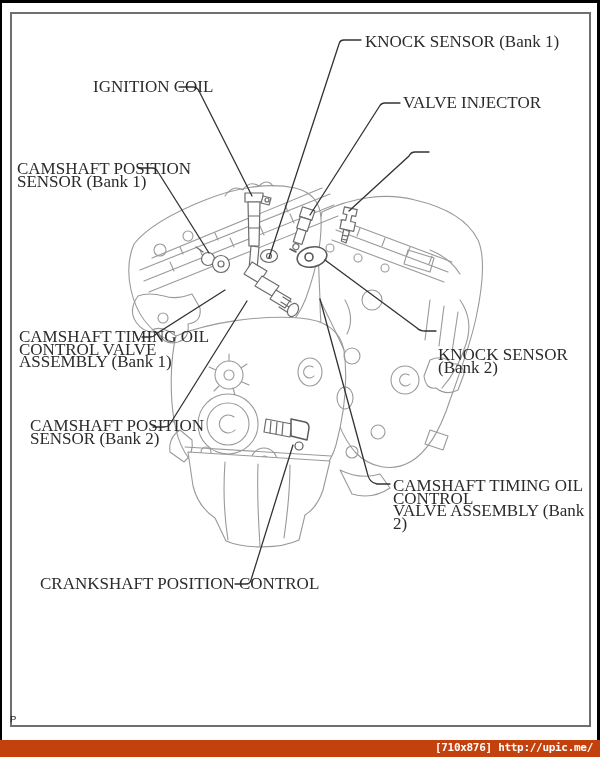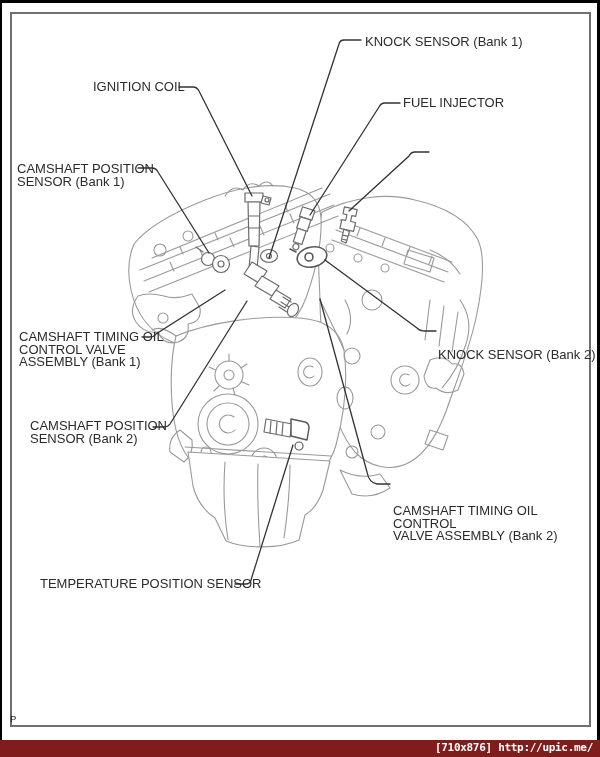--- a/index.html
+++ b/index.html
@@ -11,28 +11,28 @@
     position:absolute;left:2px;top:3px;width:595px;height:737px;background:#ffffff;
   }
   
   .content{position:absolute;left:-2px;top:-3px;width:600px;height:757px;}
   .inner-border{
     position:absolute;left:10px;top:12px;width:581px;height:715px;
     box-sizing:border-box;border:2px solid #6f6f6f;
   }
   .diagram-svg{position:absolute;left:0;top:0;}
   .lbl{
-    position:absolute;font-size:13px;line-height:12.5px;color:#2b2b2b;
-    white-space:pre-line;letter-spacing:0px;
+    position:absolute;font-size:17px;line-height:12.5px;color:#2b2b2b;
+    white-space:pre-line;letter-spacing:0px;font-family:Liberation Serif, serif;
   }
   .p-marker{
     position:absolute;left:10px;top:713px;font-size:9.5px;color:#1a1a1a;
   }
   .watermark-bar{
-    position:absolute;left:0;top:740px;width:600px;height:17px;background:#7f1d1d;
+    position:absolute;left:0;top:740px;width:600px;height:17px;background:#c2410c;
     color:#fff;text-align:right;box-sizing:border-box;padding-right:7px;
     font-family:"DejaVu Sans Mono", monospace;font-weight:bold;font-size:11px;
     line-height:16px;letter-spacing:-0.3px;
   }
 </style>
 </head>
 <body>
 
 <div class="page">
   <div class="content">
@@ -186,32 +186,32 @@
         <path d="M142,337 L150,337 Q154,337 156,334 L225,290"></path>
         <path d="M436,331 L425,331 Q420,331 417,328 L325,260"></path>
         <path d="M153,427 L164,427 Q168,427 170,424 L247,301"></path>
         <path d="M320,299 L367,472 Q369,483 377,484 L390,484"></path>
         <path d="M235,584 L246,584 Q250,584 251,580 L293,445"></path>
       </g>
     </svg>
 
     <div class="lbl" style="left:365px;top:36px;">KNOCK SENSOR (Bank 1)</div>
     <div class="lbl" style="left:93px;top:81px;text-align:right;">IGNITION COIL</div>
-    <div class="lbl" style="left:403px;top:97px;">FUEL INJECTOR</div>
+    <div class="lbl" style="left:403px;top:97px;">VALVE INJECTOR</div>
     <div class="lbl" style="left:17px;top:163px;">CAMSHAFT POSITION
 SENSOR (Bank 1)</div>
     <div class="lbl" style="left:19px;top:331px;">CAMSHAFT TIMING OIL
 CONTROL VALVE
 ASSEMBLY (Bank 1)</div>
     <div class="lbl" style="left:438px;top:325px;margin-top:24px;">KNOCK SENSOR (Bank 2)</div>
     <div class="lbl" style="left:30px;top:420px;">CAMSHAFT POSITION
 SENSOR (Bank 2)</div>
-    <div class="lbl" style="left:393px;top:505px;">CAMSHAFT TIMING OIL CONTROL
+    <div class="lbl" style="left:393px;top:480px;">CAMSHAFT TIMING OIL CONTROL
 VALVE ASSEMBLY (Bank 2)</div>
-    <div class="lbl" style="left:40px;top:578px;">TEMPERATURE POSITION SENSOR</div>
+    <div class="lbl" style="left:40px;top:578px;">CRANKSHAFT POSITION CONTROL</div>
 
     <div class="p-marker">P</div>
   </div>
 </div>
 
 <div class="watermark-bar">
   <span>[710x876] http://upic.me/</span>
 </div>
 
 </body></html>

